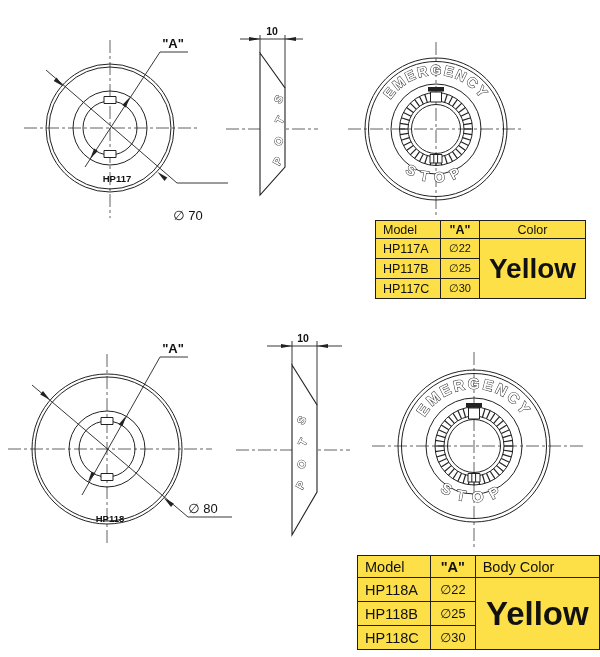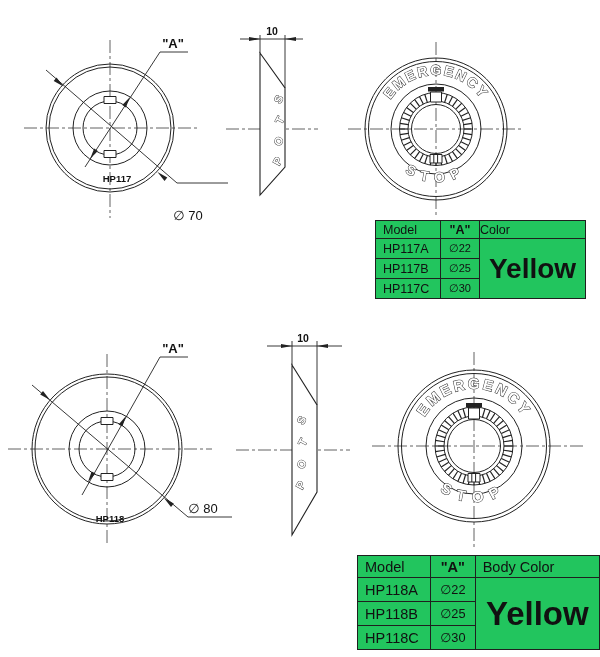--- a/index.html
+++ b/index.html
@@ -15,27 +15,27 @@
   .notch{fill:#fff;stroke:#222;stroke-width:1;}
   .knurl{stroke:#222;stroke-width:1.2;}
   text.dim{font-family:"Liberation Sans",sans-serif;font-size:13px;fill:#111;}
   text.dimb{font-family:"Liberation Sans",sans-serif;font-size:13px;font-weight:bold;fill:#111;}
   text.thick{font-family:"Liberation Sans",sans-serif;font-size:10.5px;font-weight:bold;fill:#111;}
   text.model{font-family:"Liberation Sans",sans-serif;font-size:9.5px;font-weight:bold;fill:#111;}
   text.sideletter{font-family:"Liberation Sans",sans-serif;font-size:11px;font-weight:bold;
                   fill:#fff;stroke:#333;stroke-width:0.9;paint-order:stroke fill;}
   text.arctext{font-family:"Liberation Sans",sans-serif;font-weight:bold;
                fill:#fff;stroke:#2a2a2a;stroke-width:1;paint-order:stroke fill;}
-  table.spec{position:absolute;border-collapse:collapse;table-layout:fixed;background:#22c55e;}
+  table.spec{position:absolute;border-collapse:collapse;table-layout:fixed;background:#fde047;}
   table.spec td{border:1.3px solid #1f1f1f;padding:0 0 0 0;white-space:nowrap;overflow:hidden;}
   table.t117{font-size:12.5px;}
   table.t118{font-size:14.5px;}
   .spec td.c1{padding-left:7px;text-align:left;}
   .spec td.c2{text-align:center;}
-  .spec td.c3{margin-top:47px;}
+  .spec td.c3{text-align:center;margin-top:47px;}
   .spec td.hb{font-weight:bold;}
   .t117 td.c1{width:57px;} .t117 td.c2{width:38px;} .t117 td.c3{width:105px;}
   .t118 td.c1{width:66px;} .t118 td.c2{width:45px;} .t118 td.c3{width:125px;}
   .t117 tr{height:20px;} .t117 tr.hdr{height:18px;}
   .t118 tr{height:24px;} .t118 tr.hdr{height:22px;}
   td.dia{font-size:0.88em;}
   td.yellow{text-align:center;font-weight:700;}
   .t117 td.yellow{font-size:28px;}
   .t118 td.yellow{font-size:33px;}
 </style>

